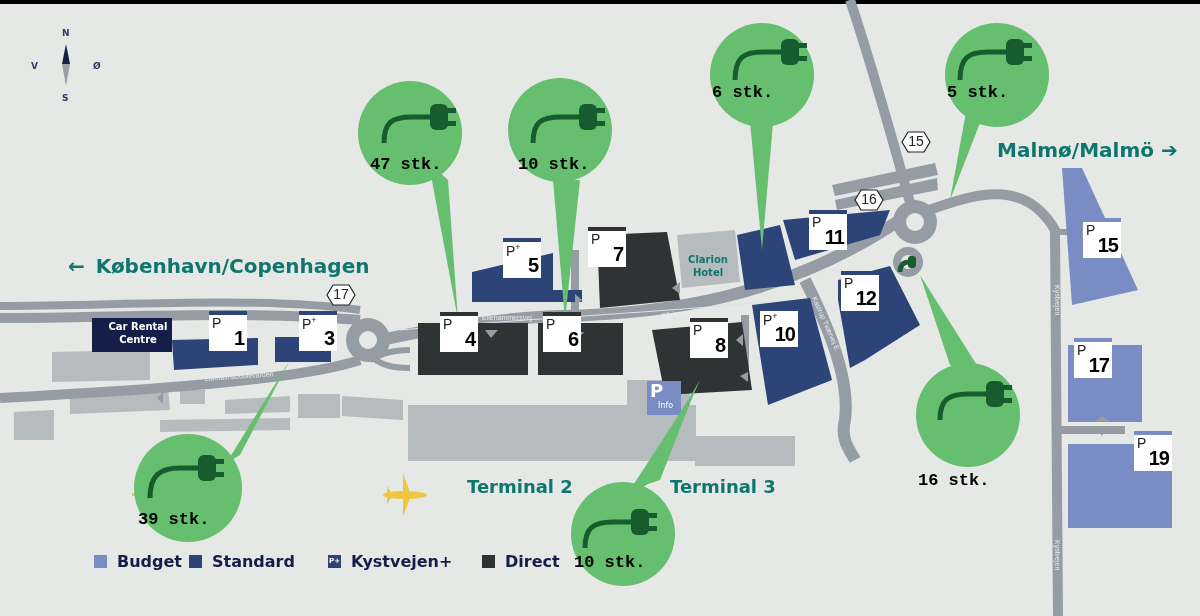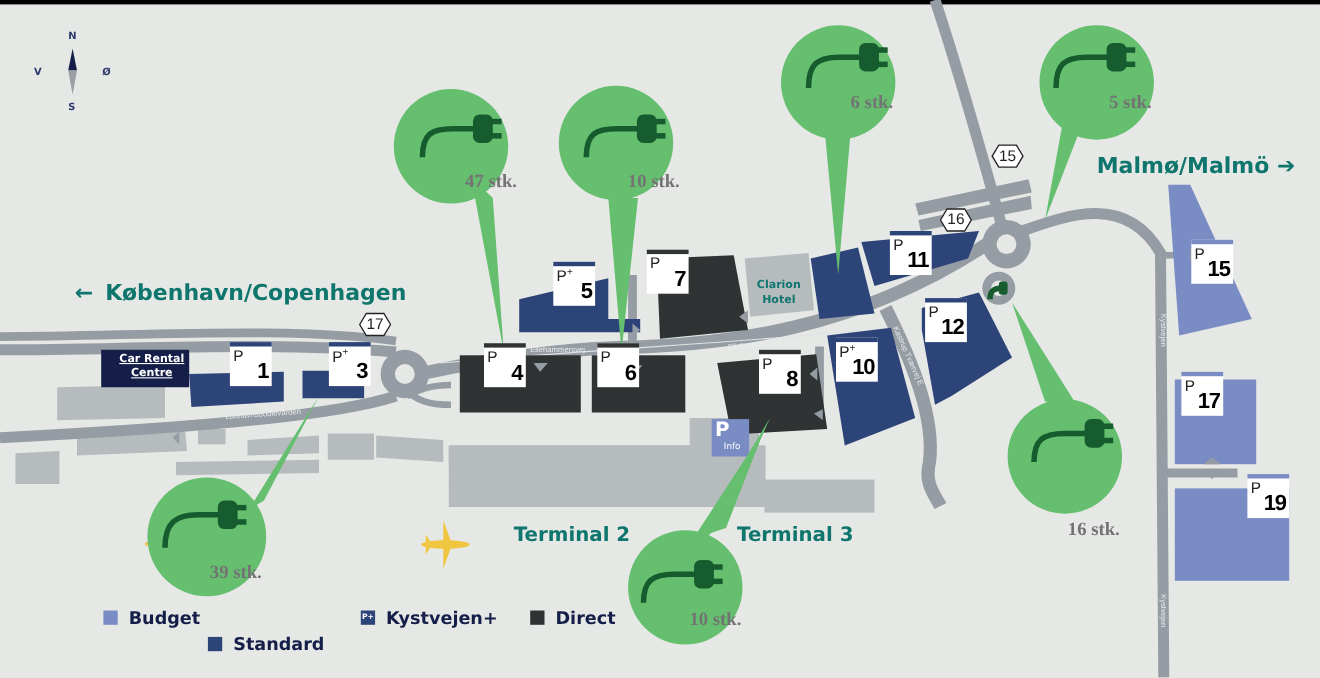--- a/index.html
+++ b/index.html
@@ -5,21 +5,21 @@
   html, body { margin:0; padding:0; }
   body { width:1200px; height:616px; overflow:hidden; background:#e6e8e6; font-family:"DejaVu Sans", sans-serif; position:relative; }
   .topbar { position:absolute; left:0; top:0; width:1200px; height:4px; background:#000; }
   svg.map { position:absolute; left:0; top:0; }
   .lbl { position:absolute; color:#0f766e; font-weight:bold; white-space:nowrap; }
   .sign { position:absolute; background:#fff; width:38px; height:40px; box-sizing:border-box; }
   .sign .bar { position:absolute; left:0; top:0; width:100%; height:4px; }
   .sign .p { position:absolute; left:3px; top:4px; font-size:14px; color:#222; font-family:"Liberation Sans", sans-serif; }
   .sign .p sup { font-size:9px; }
   .sign .n { position:absolute; right:3px; bottom:1px; font-size:20px; font-weight:bold; color:#000; font-family:"Liberation Sans", sans-serif; letter-spacing:-1px; }
-  .pin-text { position:absolute; color:#737373; font-weight:bold; font-size:17px; font-family:Liberation Serif, serif; text-align:right; width:100px; }
+  .pin-text { position:absolute; color:#000000; font-weight:bold; font-size:17px; font-family:Liberation Mono, monospace; text-align:left; width:100px; }
   .hex { position:absolute; font-size:14px; color:#222; font-family:"Liberation Sans", sans-serif; width:30px; text-align:center; }
   .legend { position:absolute; top:552px; display:flex; align-items:center; gap:10px; font-size:16px; color:#141e48; font-weight:bold; }
   .legend .sw { width:13px; height:13px; display:inline-block; }
   .compass span { position:absolute; font-size:9px; font-weight:bold; color:#2a3a6a; }
 </style>
 </head>
 <body>
 
 <div class="topbar"></div>
 
@@ -203,21 +203,21 @@
 </div>
 <div class="lbl" style="left:997px;top:138px;font-size:20px;">
   <span>Malmø/Malmö</span>
   <span>➔</span>
 </div>
 
 <div class="hex" style="left:326px;top:286px;">17</div>
 <div class="hex" style="left:854px;top:191px;">16</div>
 <div class="hex" style="left:901px;top:133px;">15</div>
 
-<div class="lbl" style="left:92px;top:320px;width:92px;text-align:center;color:#fff;font-size:10px;line-height:13px;text-decoration:underline;">
+<div class="lbl" style="left:92px;top:320px;width:92px;text-align:center;color:#fff;font-size:10px;line-height:13px;">
   <div>Car Rental</div>
   <div>Centre</div>
 </div>
 <div class="lbl" style="left:682px;top:253px;width:52px;text-align:center;font-size:10px;line-height:13px;">
   <div>Clarion</div>
   <div>Hotel</div>
 </div>
 <div class="lbl" style="left:467px;top:476px;font-size:18px;">Terminal 2</div>
 <div class="lbl" style="left:670px;top:476px;font-size:18px;">Terminal 3</div>
 <div class="lbl" style="left:650px;top:380px;color:#fff;font-size:18px;">P</div>
@@ -294,21 +294,21 @@
 <div class="pin-text" style="left:518px;top:155px;">10 stk.</div>
 <div class="pin-text" style="left:712px;top:83px;">6 stk.</div>
 <div class="pin-text" style="left:947px;top:83px;">5 stk.</div>
 <div class="pin-text" style="left:574px;top:553px;">10 stk.</div>
 <div class="pin-text" style="left:918px;top:435px;margin-top:36px;">16 stk.</div>
 
 <div class="legend" style="left:70px;padding-left:24px;">
     <span class="sw" style="background:#7a8cc4"></span>
     <span>Budget</span>
   </div>
-<div class="legend" style="left:189px;margin-top:24px;">
+<div class="legend" style="left:189px;">
     <span class="sw" style="background:#2d4479"></span>
     <span>Standard</span>
   </div>
 <div class="legend" style="left:328px;">
     <span class="sw" style="background:#2d4479;color:#fff;font-size:7px;line-height:13px;text-align:center;">P+</span>
     <span>Kystvejen+</span>
   </div>
 <div class="legend" style="left:482px;">
     <span class="sw" style="background:#303333"></span>
     <span>Direct</span>

